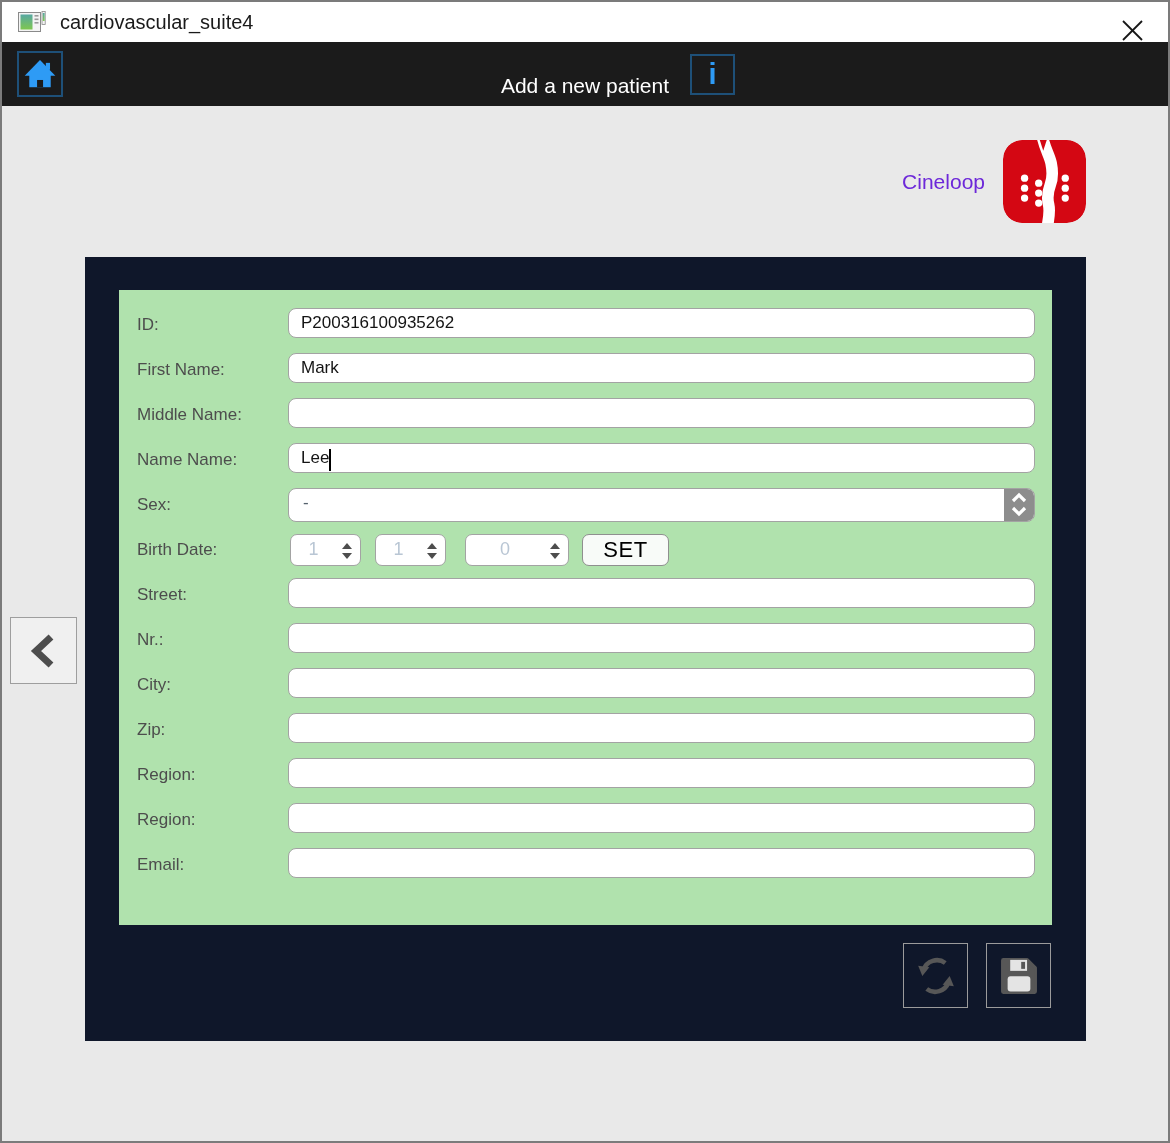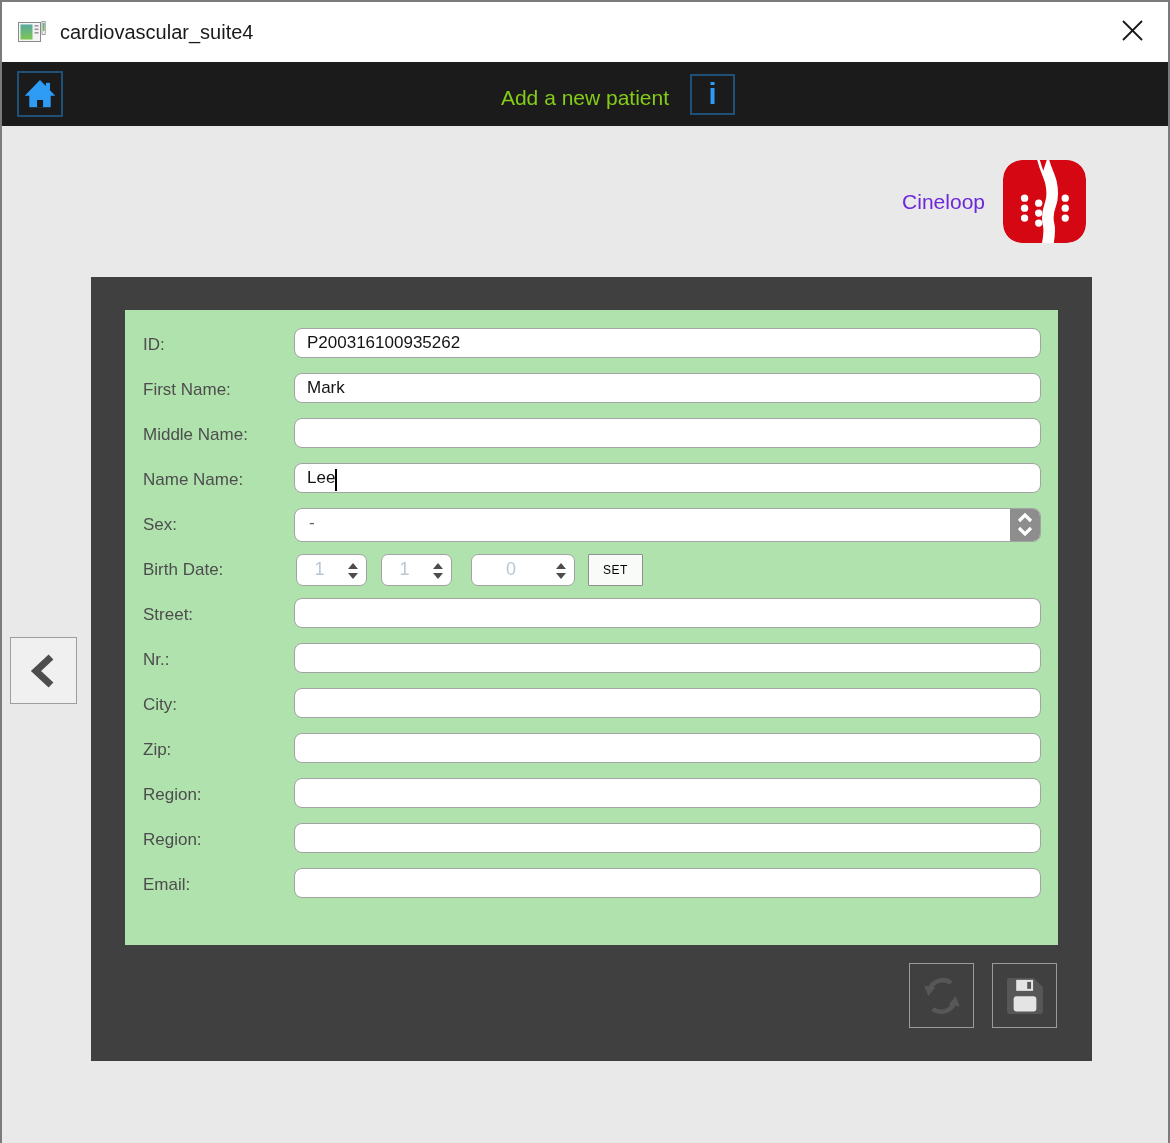--- a/index.html
+++ b/index.html
@@ -3,50 +3,50 @@
 <meta charset="utf-8">
 <style>
   * { margin:0; padding:0; box-sizing:border-box; }
   html,body { width:1170px; height:1143px; overflow:hidden; }
   body { font-family:"Liberation Sans", sans-serif; }
 
   .window { position:relative; width:1170px; height:1143px;
             border:2px solid #7b7b7b; background:#e9e9e9; }
 
   
-  .titlebar { height:60px; background:#ffffff; display:flex; align-items:center;
+  .titlebar { height:40px; background:#ffffff; display:flex; align-items:center;
               padding-left:16px; position:relative; }
   .titlebar .title { font-size:20px; color:#1a1a1a; margin-left:14px; }
   .close-btn { position:absolute; right:10px; top:0; width:52px; height:56px;
                display:flex; align-items:center; justify-content:center; cursor:pointer; }
 
   
   .toolbar { height:64px; background:#1b1b1b; position:relative; }
   .home-btn { position:absolute; left:15px; top:9px; width:46px; height:46px;
               border:2px solid #1e5078; display:flex; align-items:center; justify-content:center; }
-  .toolbar-title { position:absolute; left:0; right:0; top:4px; height:80px;
-                   text-align:center; line-height:64px; font-size:21px; color:#84cc16; }
+  .toolbar-title { position:absolute; left:0; right:0; top:12px; height:80px;
+                   text-align:center; line-height:64px; font-size:21px; color:#ffffff; }
   .info-btn { position:absolute; left:688px; top:12px; width:45px; height:41px;
               border:2px solid #1e5078; display:flex; align-items:center; justify-content:center;
               color:#2e9bf5; font-size:29px; font-weight:700; }
 
   
   .content { position:relative; height:1019px; background:#e9e9e9; }
 
   .cineloop { position:absolute; top:34px; right:82px; display:flex;
               align-items:center; }
   .cineloop-label { font-size:21px; color:#6d28d9; margin-right:18px; }
   .cineloop-icon { width:83px; height:83px; border-radius:19px; overflow:hidden; }
 
   .back-btn { position:absolute; left:8px; top:511px; width:67px; height:67px;
               background:#f0f0f0; border:1px solid #9e9e9e;
               display:flex; align-items:center; justify-content:center; }
 
-  .panel { position:absolute; left:89px; top:151px; width:1001px; height:784px;
-           background:#404040; }
+  .panel { position:absolute; left:83px; top:151px; width:1001px; height:784px;
+           background:#0f172a; }
 
   .form { position:absolute; left:34px; top:33px; width:933px; height:635px;
           background:#b0e2ad; padding-top:12px; overflow:hidden; }
   .row { display:flex; align-items:center; height:45px; padding-left:18px; }
   .row .lbl { width:151px; flex:none; font-size:17px; color:#4d4d4d; }
   .fieldwrap { position:relative; width:747px; height:34px; }
   .tinput { width:747px; height:30px; border:1px solid #a3a3a3; border-radius:8px;
             background:#ffffff; font-family:"Liberation Sans",sans-serif;
             font-size:17px; color:#141414; padding:0 12px; outline:none; }
   .caret { position:absolute; left:41px; top:6px; width:2px; height:22px; background:#000; }
@@ -59,23 +59,23 @@
                     background:#8d8d8d; border-radius:0 7px 7px 0;
                     display:flex; flex-direction:column; align-items:center;
                     justify-content:center; gap:1px; }
 
   
   .spinbox { position:relative; height:32px; background:#fff;
              border:1px solid #a3a3a3; border-radius:7px; }
   .spinbox .num { position:absolute; left:0; right:24px; top:4px; text-align:center;
                   font-size:18px; color:#b9c6d4; }
   .spinbox .arrows { position:absolute; right:7px; top:7px; }
-  .set-btn { width:55px; height:32px; background:#f8fbf8; border:1px solid #8f8f8f;
-             border-radius:1px; font-family:"Liberation Sans",sans-serif;
-             font-size:12px; color:#000; letter-spacing:0.5px; }
+  .set-btn { width:87px; height:32px; background:#f8fbf8; border:1px solid #8f8f8f;
+             border-radius:7px; font-family:"Liberation Sans",sans-serif;
+             font-size:22px; color:#000; letter-spacing:0.5px; }
 
   .action-btn { position:absolute; width:65px; height:65px; border:1px solid #9b9b9b;
                 background:transparent; display:flex; align-items:center; justify-content:center; }
   .refresh-btn { left:818px; top:686px; }
   .save-btn { left:901px; top:686px; }
 </style>
 </head>
 <body>
 
 <div class="window">

